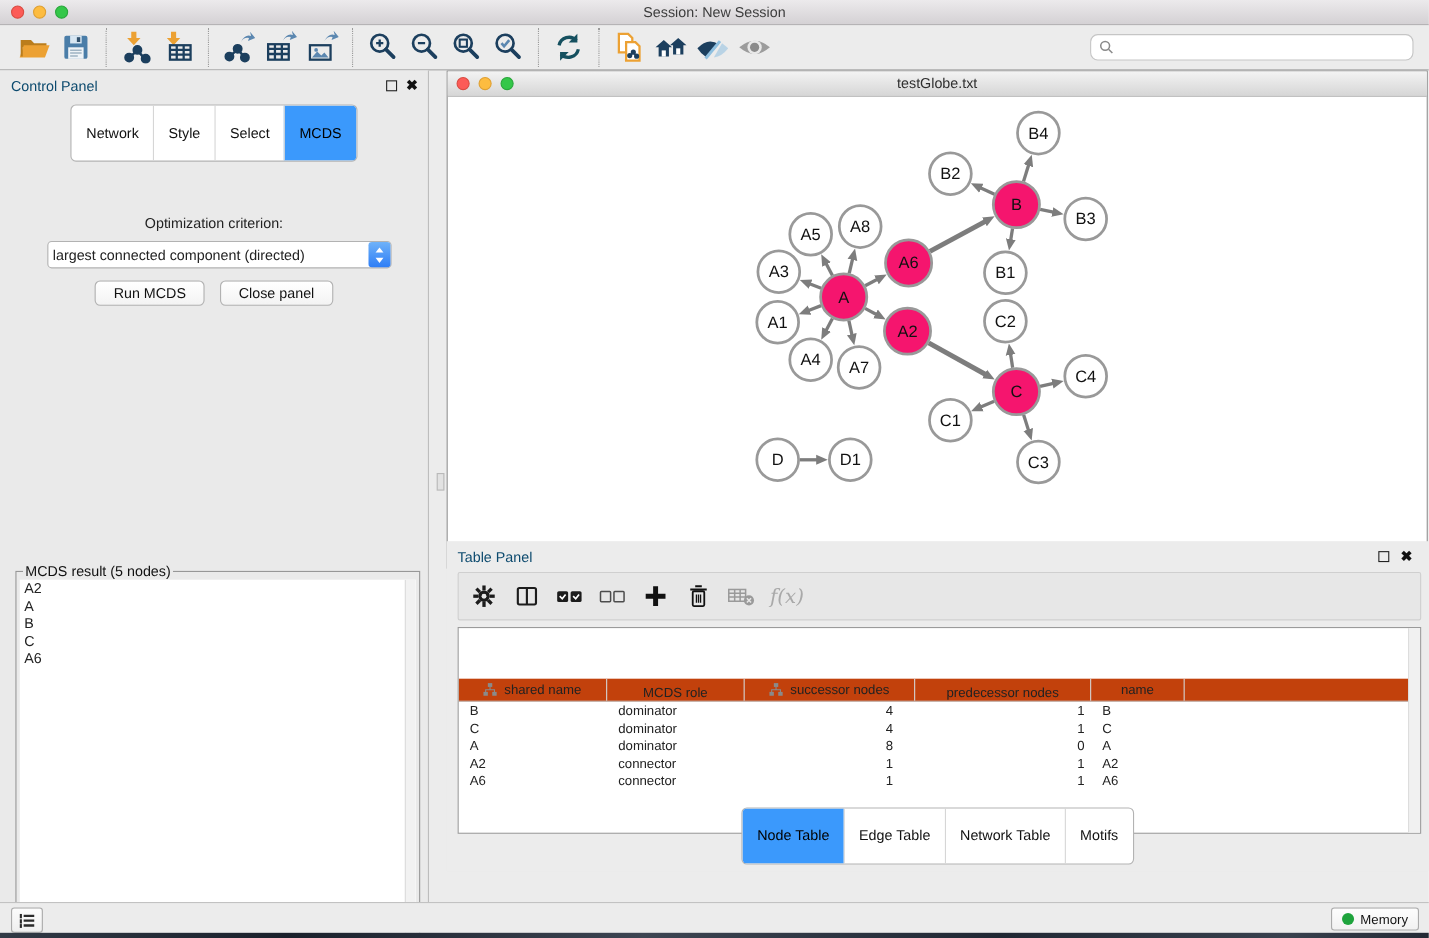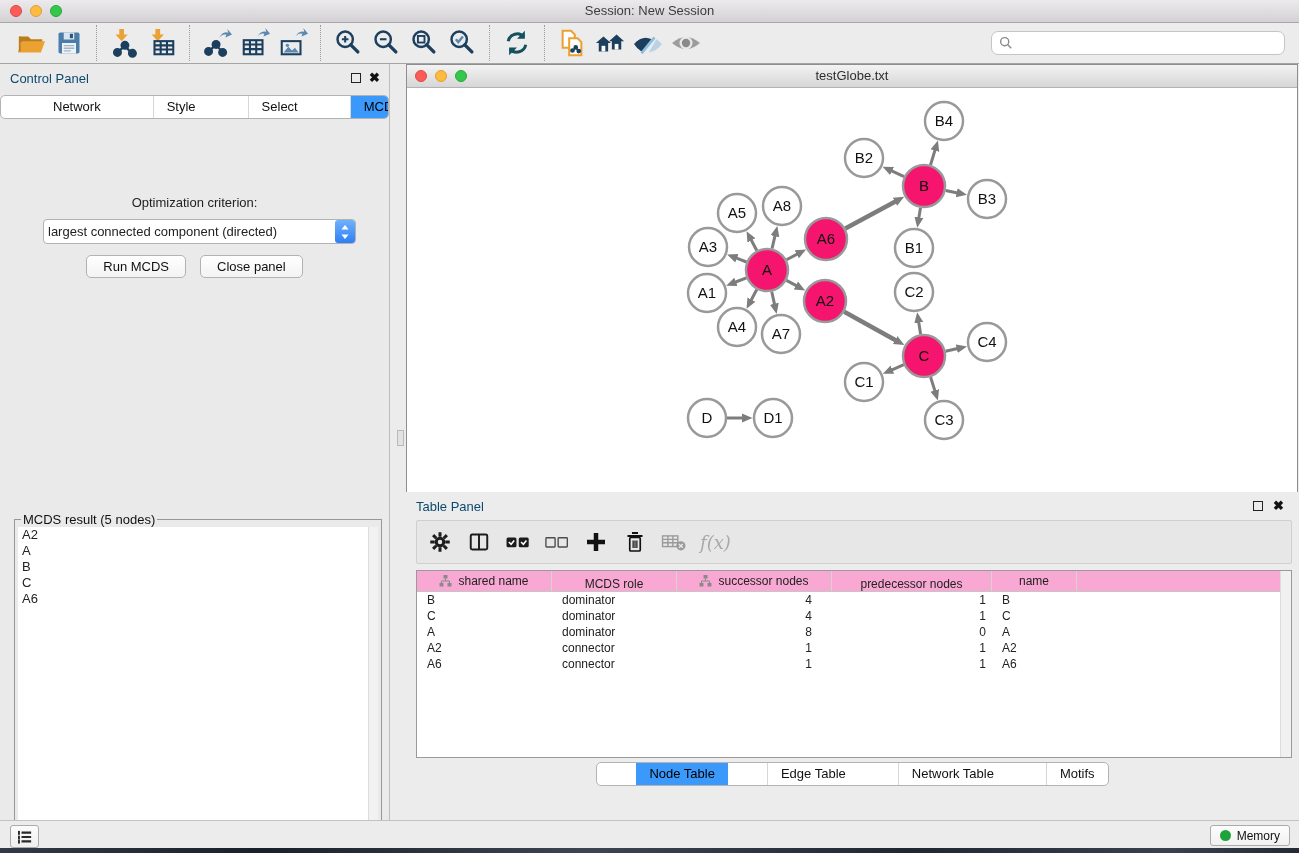--- a/index.html
+++ b/index.html
@@ -27,21 +27,21 @@
 
   
   .control-panel{position:absolute;left:0;top:64px;width:390px;height:756px;background:#eaeaea;
     border-right:1px solid #bdbdbd;box-sizing:border-box;}
   .panel-head{position:relative;height:28px;}
   .panel-head .phtitle{position:absolute;left:10px;top:7px;font-size:13px;color:#0c4a6e;}
   .float-box{position:absolute;top:9px;width:10px;height:10px;border:1.5px solid #222;box-sizing:border-box;background:transparent;}
   .closex{position:absolute;top:7px;font-size:13px;font-weight:bold;color:#111;line-height:14px;}
 
   .seg{display:inline-flex;background:#fff;border:1px solid #b3b3b3;border-radius:5px;overflow:hidden;}
-  .seg-item{padding:2px 13px;font-size:13px;line-height:18px;color:#111;border-left:1px solid #d6d6d6;cursor:default;margin-left:39px;}
+  .seg-item{padding:16px 13px;font-size:13px;line-height:18px;color:#111;border-left:1px solid #d6d6d6;cursor:default;}
   .seg-item:first-child{border-left:none;}
   .seg-item.on{background:#3b99fc;color:#000000;}
   .cp-tabs{position:absolute;left:0;top:31px;width:100%;display:flex;justify-content:center;}
 
   .opt-label{position:absolute;left:0;top:131px;width:100%;text-align:center;font-size:13px;}
   .dropdown{position:absolute;left:43px;top:155px;width:313px;height:25px;background:#fff;
     border:1px solid #b2b2b2;border-radius:4px;box-sizing:border-box;display:flex;align-items:center;}
   .dropdown .dval{flex:1;font-size:13px;padding-left:4px;white-space:nowrap;overflow:hidden;}
   .dropdown .stepper{width:20px;height:23px;border-radius:3px;margin-right:0px;
     background:linear-gradient(#6fb2f9,#2e7ef6);display:flex;align-items:center;justify-content:center;}
@@ -71,21 +71,21 @@
   
   .table-panel{position:absolute;left:406px;top:492px;width:893px;height:300px;background:#ececec;}
   .tp-toolbar{position:absolute;left:10px;top:28px;right:7px;height:44px;background:#e7e7e7;
     border:1px solid #cfcfcf;border-radius:2px;display:flex;align-items:center;padding:0 8px;gap:9px;box-sizing:border-box;}
   .tpbtn{width:30px;height:30px;display:flex;align-items:center;justify-content:center;}
   .fx{font-family:"DejaVu Serif",serif;font-style:italic;font-size:18px;color:#a9a9a9;padding-left:2px;}
 
   .data-table{position:absolute;left:10px;top:78px;right:7px;bottom:34px;background:#fff;
     border:1px solid #9a9a9a;box-sizing:border-box;overflow:hidden;}
   .dt-scroll{position:absolute;right:0;top:0;width:10px;height:100%;background:#f1f1f1;border-left:1px solid #ddd;}
-  .dt-header{display:flex;height:21px;background:#f9a8d4;border-bottom:1px solid #c6c6c6;box-sizing:border-box;}
+  .dt-header{display:flex;height:21px;background:#c2410c;border-bottom:1px solid #c6c6c6;box-sizing:border-box;margin-top:46px;}
   .dt-hcell{display:flex;align-items:center;justify-content:center;gap:6px;font-size:12px;color:#222;
     border-right:1px solid #d4d4d4;box-sizing:border-box;height:100%;}
   .dt-row{display:flex;height:16px;align-items:center;}
   .dt-cell{font-size:12px;box-sizing:border-box;white-space:nowrap;overflow:hidden;}
   .cw0{width:135px;} .cw1{width:125px;flex-direction:column;} .cw2{width:155px;} .cw3{width:160px;flex-direction:column;} .cw4{width:85px;}
   .pad-l{padding-left:10px;} .num2{text-align:right;padding-right:20px;} .num3{text-align:right;padding-right:6px;}
 
   .tp-tabs{position:absolute;left:0;bottom:6px;width:100%;display:flex;justify-content:center;}
 
   

